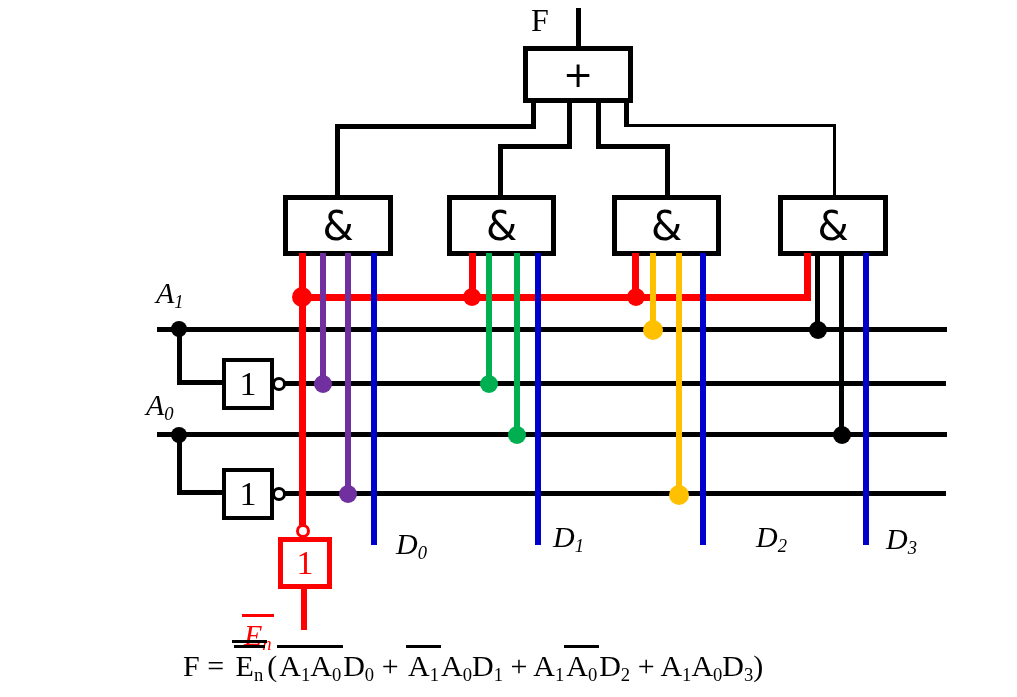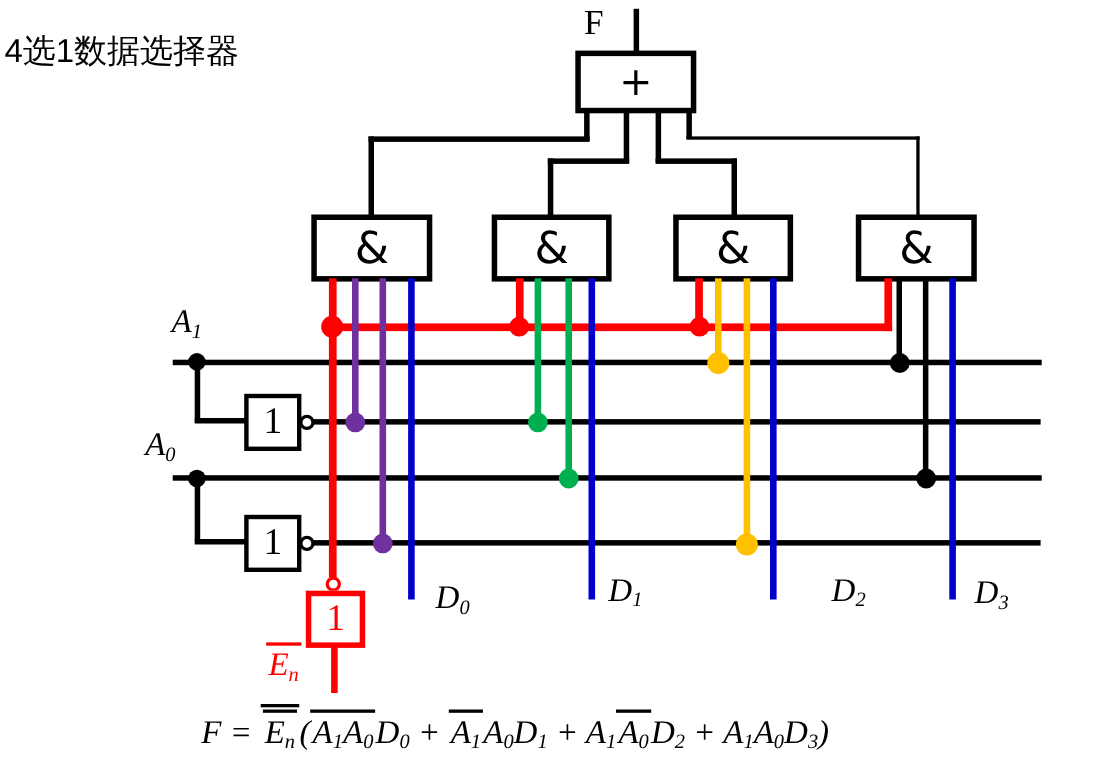--- a/index.html
+++ b/index.html
@@ -16,30 +16,29 @@
   .gate.en{border-color:#ff0000;color:#ff0000;border-width:5px;
            font-family:"Liberation Serif", serif;font-size:34px;}
   .bubble{position:absolute;width:14px;height:14px;border:3px solid #000;border-radius:50%;
           background:#fff;box-sizing:border-box;}
   .bubble.red{border-color:#ff0000;}
   .lbl{position:absolute;color:#000;white-space:nowrap;}
   .title{font-family:"Liberation Sans", sans-serif;font-size:30px;color:#000;}
   .math{font-style:italic;font-size:30px;}
   .serif-plain{font-size:32px;}
   .lbl sub, .formula sub{font-size:0.62em;vertical-align:-0.28em;line-height:0;}
-  .red-text{color:#ff0000;}
-  .formula{position:absolute;font-style:italic;font-size:30px;color:#000;white-space:nowrap;}
+  .red-text{color:#ff0000;margin-top:30px;}
+  .formula{position:absolute;font-size:30px;color:#000;white-space:nowrap;}
   .ov{display:inline-block;border-top:3px solid;padding:2px 2px 0 2px;line-height:1.05;}
 </style>
 </head>
 <body>
 
 <div id="stage">
 
-  <div class="lbl title" style="left:4px;top:26px;">4选1数据选择器</div>
 
   <div class="lbl serif-plain" style="left:531px;top:2px;">F</div>
 
   <div class="gate or" style="left:523px;top:46px;width:110px;height:57px;">
     <span>+</span>
   </div>
 
   <div class="gate and" style="left:283px;top:195px;width:110px;height:61px;">
     <span>&amp;</span>
   </div>
@@ -64,21 +63,21 @@
   <div class="bubble" style="left:272px;top:487px;"></div>
 
   <div class="bubble red" style="left:296px;top:524px;"></div>
   <div class="gate en" style="left:278px;top:537px;width:54px;height:52px;">
     <span>1</span>
   </div>
 
   <div class="lbl math" style="left:156px;top:276px;">
     <span>A</span><sub>1</sub>
   </div>
-  <div class="lbl math" style="left:132px;top:388px;">
+  <div class="lbl math" style="left:146px;top:388px;">
     <span>A</span><sub>0</sub>
   </div>
 
   <div class="lbl math" style="left:396px;top:527px;font-style:italic;">
     <span>D</span><sub>0</sub>
   </div>
   <div class="lbl math" style="left:553px;top:520px;">
     <span>D</span><sub>1</sub>
   </div>
   <div class="lbl math" style="left:756px;top:520px;">

